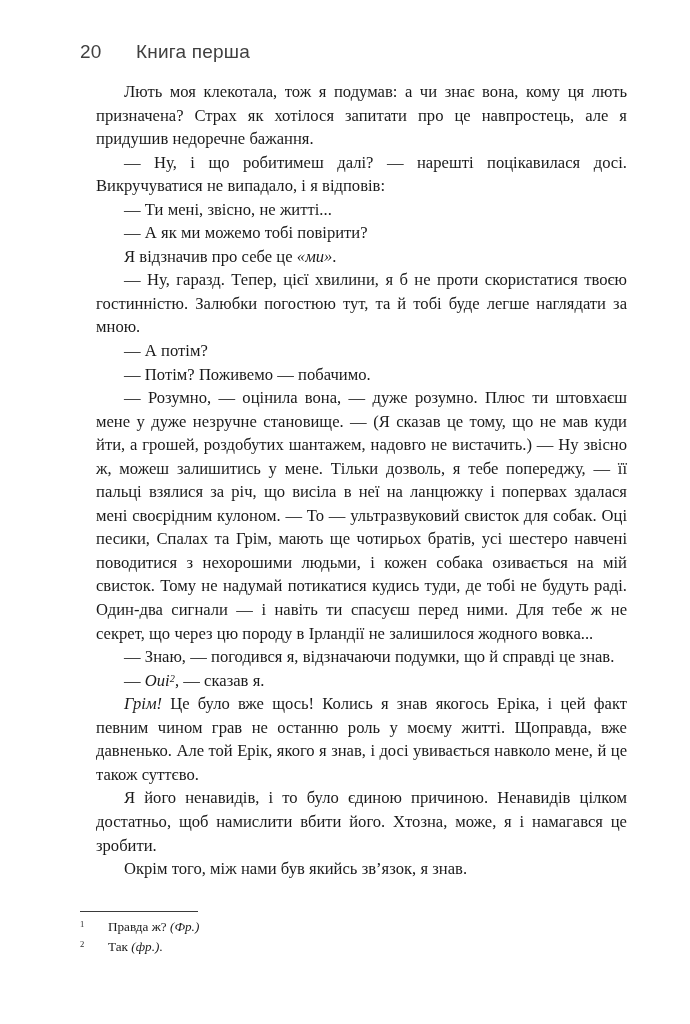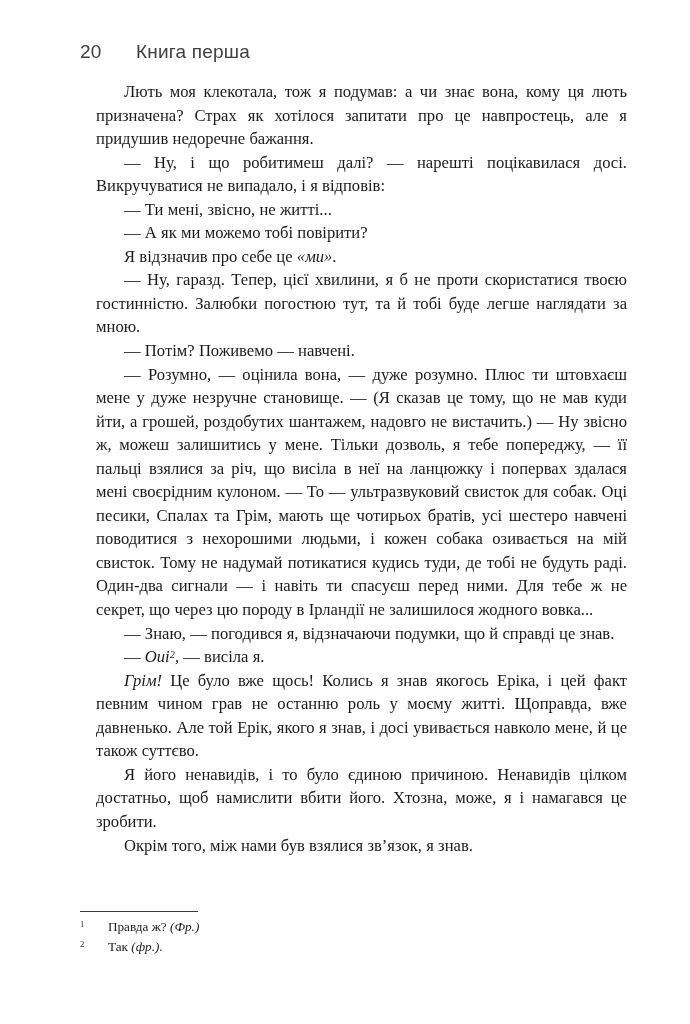--- a/index.html
+++ b/index.html
@@ -119,27 +119,28 @@
     <span class="folio">20</span><span class="title">Книга перша</span>
   </div>
 
   <div class="textblock">
       <p><span>Лють моя клекотала, тож я подумав: а чи знає вона, кому ця лють призначена? Страх як хотілося запитати про це навпростець, але я придушив недоречне бажання.</span></p>
       <p><span>— Ну, і що робитимеш далі? — нарешті поцікавилася досі. Викручуватися не випадало, і я відповів:</span></p>
       <p><span>— Ти мені, звісно, не житті...</span></p>
       <p><span>— А як ми можемо тобі повірити?</span></p>
       <p><span>Я відзначив про себе це </span><em>«ми»</em><span>.</span></p>
       <p><span>— Ну, гаразд. Тепер, цієї хвилини, я б не проти скористатися твоєю гостинністю. Залюбки погостюю тут, та й тобі буде легше наглядати за мною.</span></p>
-      <p><span>— Потім? Поживемо — навчені.</span></p>
+      <p><span>— А потім?</span></p>
+      <p><span>— Потім? Поживемо — побачимо.</span></p>
       <p><span>— Розумно, — оцінила вона, — дуже розумно. Плюс ти штовхаєш мене у дуже незручне становище. — (Я сказав це тому, що не мав куди йти, а грошей, роздобутих шантажем, надовго не вистачить.) — Ну звісно ж, можеш залишитись у мене. Тільки дозволь, я тебе попереджу, — її пальці взялися за річ, що висіла в неї на ланцюжку і попервах здалася мені своєрідним кулоном. — То — ультразвуковий свисток для собак. Оці песики, Спалах та Грім, мають ще чотирьох братів, усі шестеро навчені поводитися з нехорошими людьми, і кожен собака озивається на мій свисток. Тому не надумай потикатися кудись туди, де тобі не будуть раді. Один-два сигнали — і навіть ти спасуєш перед ними. Для тебе ж не секрет, що через цю породу в Ірландії не залишилося жодного вовка...</span></p>
       <p><span>— Знаю, — погодився я, відзначаючи подумки, що й справді це знав.</span></p>
-      <p><span>— </span><em>Oui</em><sup>2</sup><span>, — висіла я.</span></p>
+      <p><span>— </span><em>Oui</em><sup>2</sup><span>, — сказав я.</span></p>
       <p><em>Грім!</em><span> Це було вже щось! Колись я знав якогось Еріка, і цей факт певним чином грав не останню роль у моєму житті. Щоправда, вже давненько. Але той Ерік, якого я знав, і досі увивається навколо мене, й це також суттєво.</span></p>
       <p><span>Я його ненавидів, і то було єдиною причиною. Ненавидів цілком достатньо, щоб намислити вбити його. Хтозна, може, я і намагався це зробити.</span></p>
-      <p><span>Окрім того, між нами був взялися зв’язок, я знав.</span></p>
+      <p><span>Окрім того, між нами був якийсь зв’язок, я знав.</span></p>
     </div>
 
   <div class="footnotes">
     <div class="footnote-rule" style="width: 118px;"></div>
     <div class="footnote-list">
         <div class="footnote"><span class="fn-marker">1</span><span><span>Правда ж? </span><em>(Фр.)</em></span></div>
         <div class="footnote"><span class="fn-marker">2</span><span><span>Так </span><em>(фр.)</em><span>.</span></span></div>
       </div>
   </div>
 

